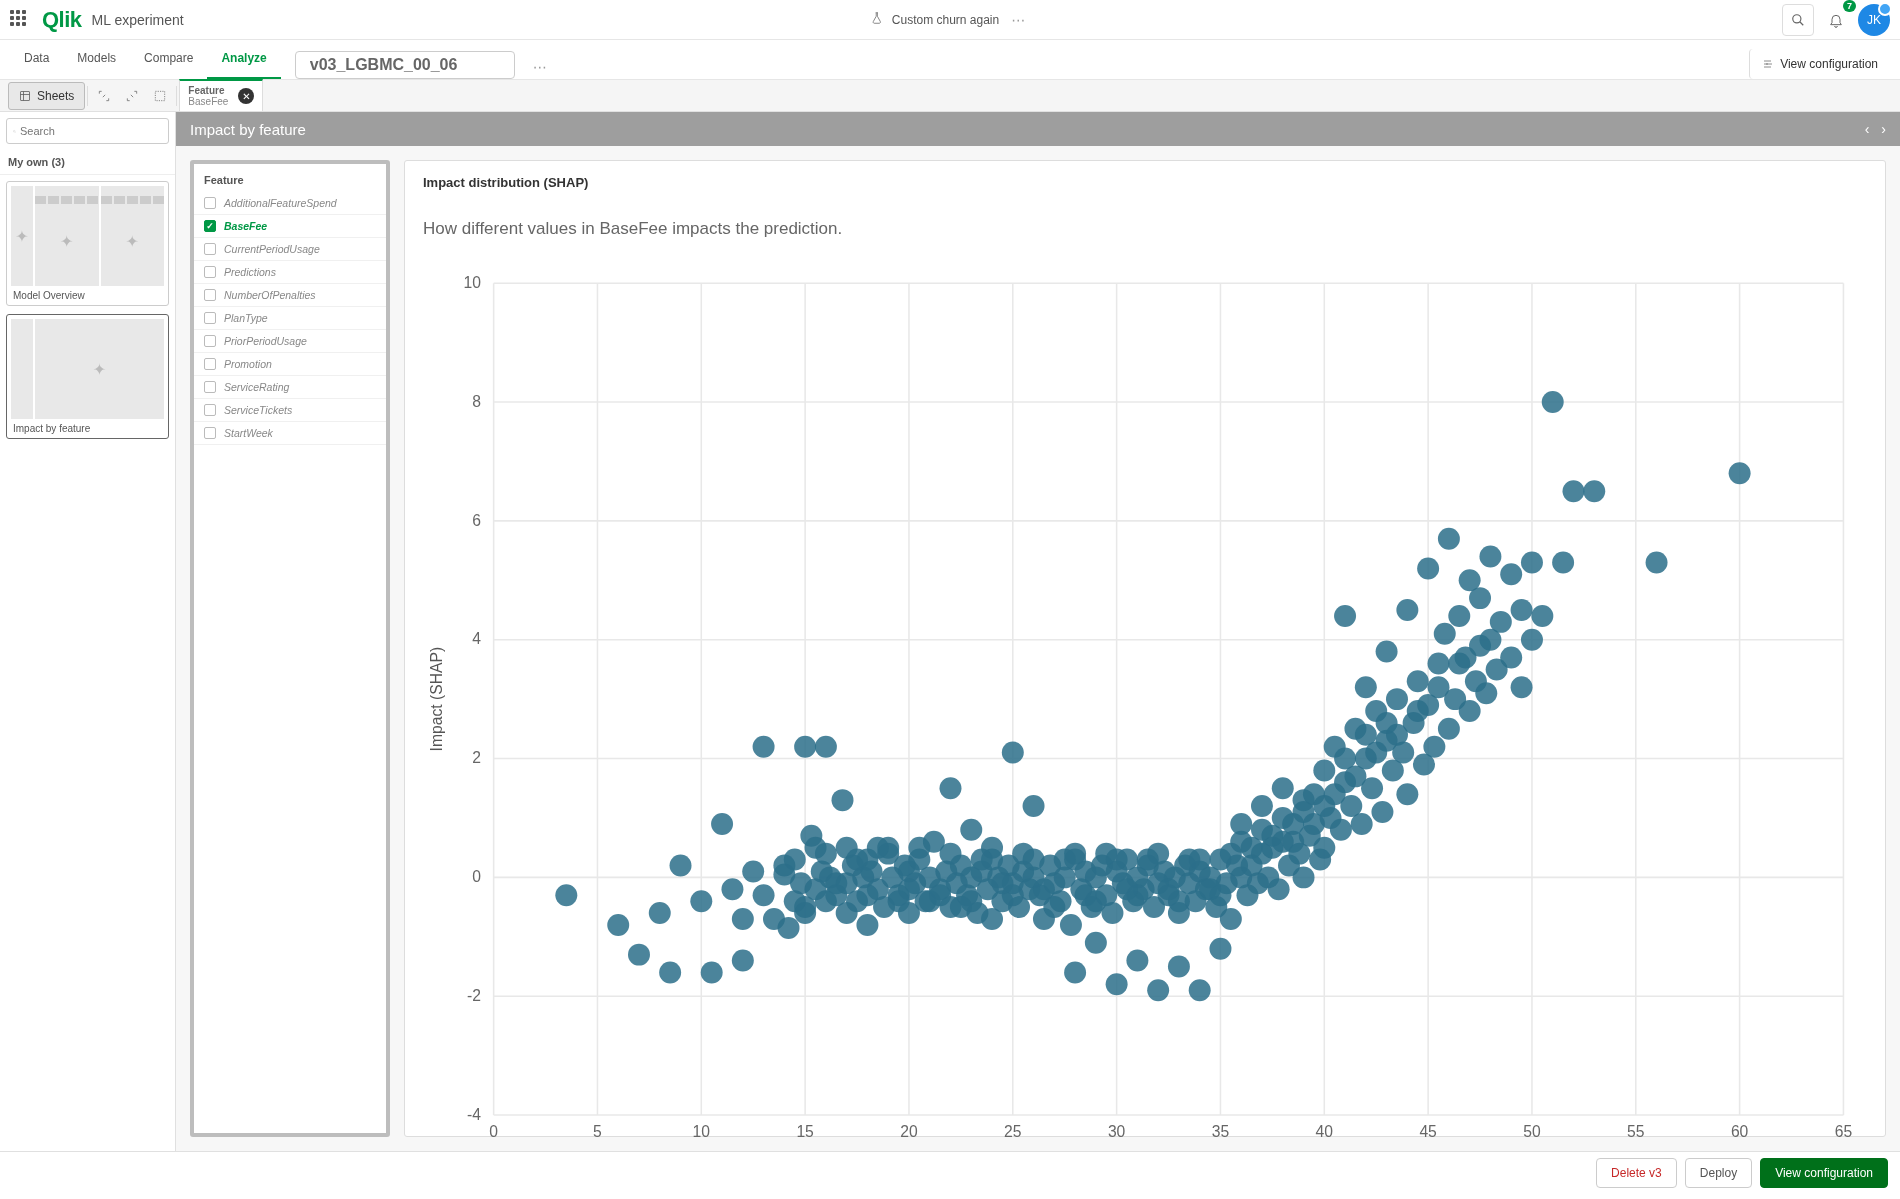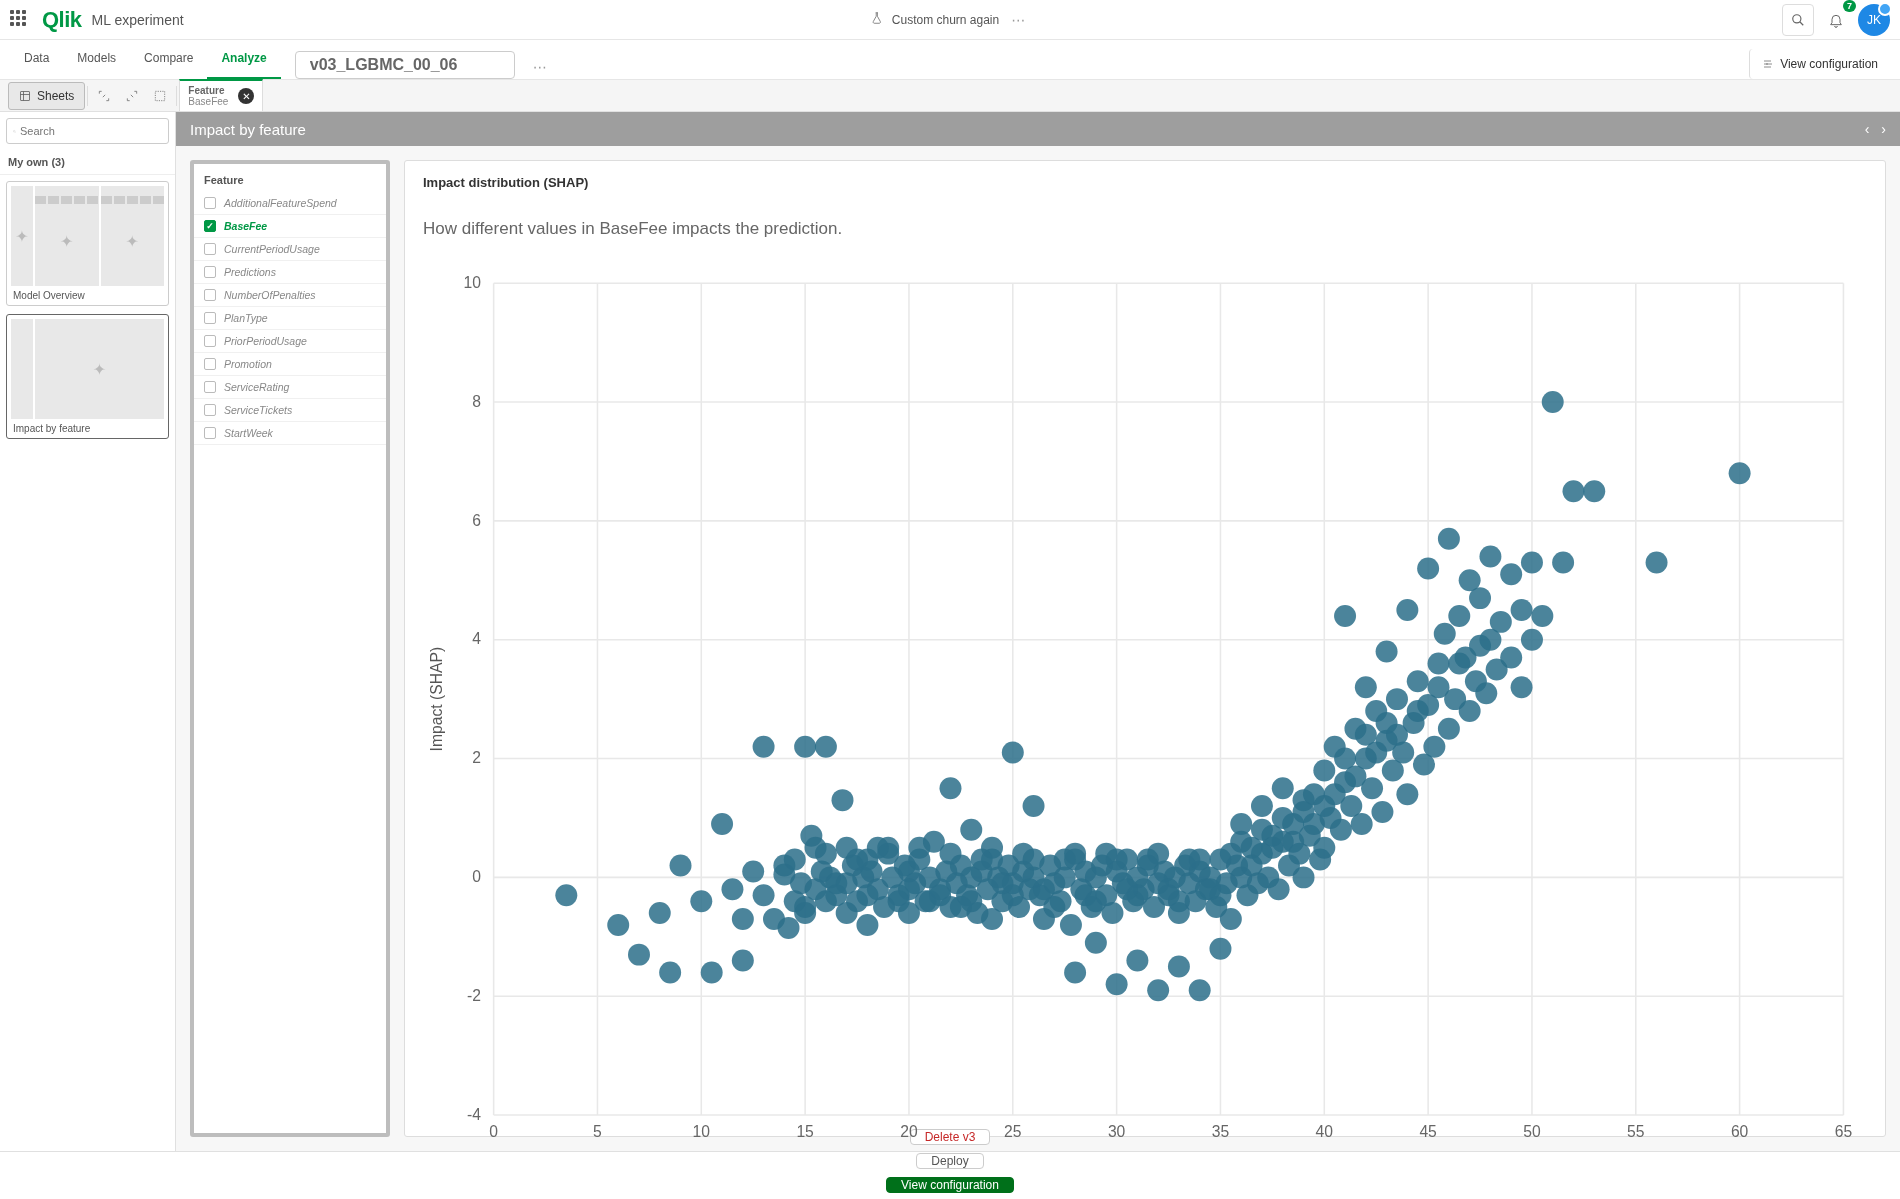--- a/index.html
+++ b/index.html
@@ -76,21 +76,21 @@
 .feature-item.selected .cb { background: #009845; border-color: #009845; }
 .feature-item.selected .cb::after { content: '✓'; color: #fff; font-size: 9px; font-style:normal;}
 
 .chart-panel { flex: 1; background: #fff; border: 1px solid #ddd; border-radius: 3px; padding: 14px 18px; display:flex; flex-direction:column;gap:17px;}
 .chart-title { font-size: 13px; font-weight: 700; color: #333; }
 .chart-sub { font-size: 17px; color: #666; margin-top: 12px; }
 .chart-area { flex:1; position:relative; margin-top:10px;}
 .chart-area svg { width:100%; height:100%;}
 
 
-.footer-bar { height: 42px; display: flex; align-items: center; justify-content: flex-end; gap: 8px; padding: 0 12px; border-top: 1px solid #e0e0e0; background:#fff;flex-direction:column;}
+.footer-bar { height: 42px; display: flex; align-items: center; justify-content: flex-end; gap: 8px; padding: 0 12px; border-top: 1px solid #e0e0e0; background:#fff;}
 .btn { height: 30px; padding: 0 14px; border-radius: 4px; font-size: 12px; cursor: pointer; display:flex; align-items:center;}
 .btn-outline { border: 1px solid #ccc; background: #fff; color: #555; }
 .btn-danger { border: 1px solid #ccc; background: #fff; color: #c62828; }
 .btn-primary { border: 1px solid #00701a; background: #00701a; color: #fff; font-weight: 500;}
 
 .plot-point { fill: #2c6e8a; opacity: 0.85; }
 .grid-line { stroke: #e8e8e8; stroke-width: 1; }
 .axis-text { font-size: 10px; fill: #666; }
 .axis-label { font-size: 10px; fill: #555; }
 </style>

